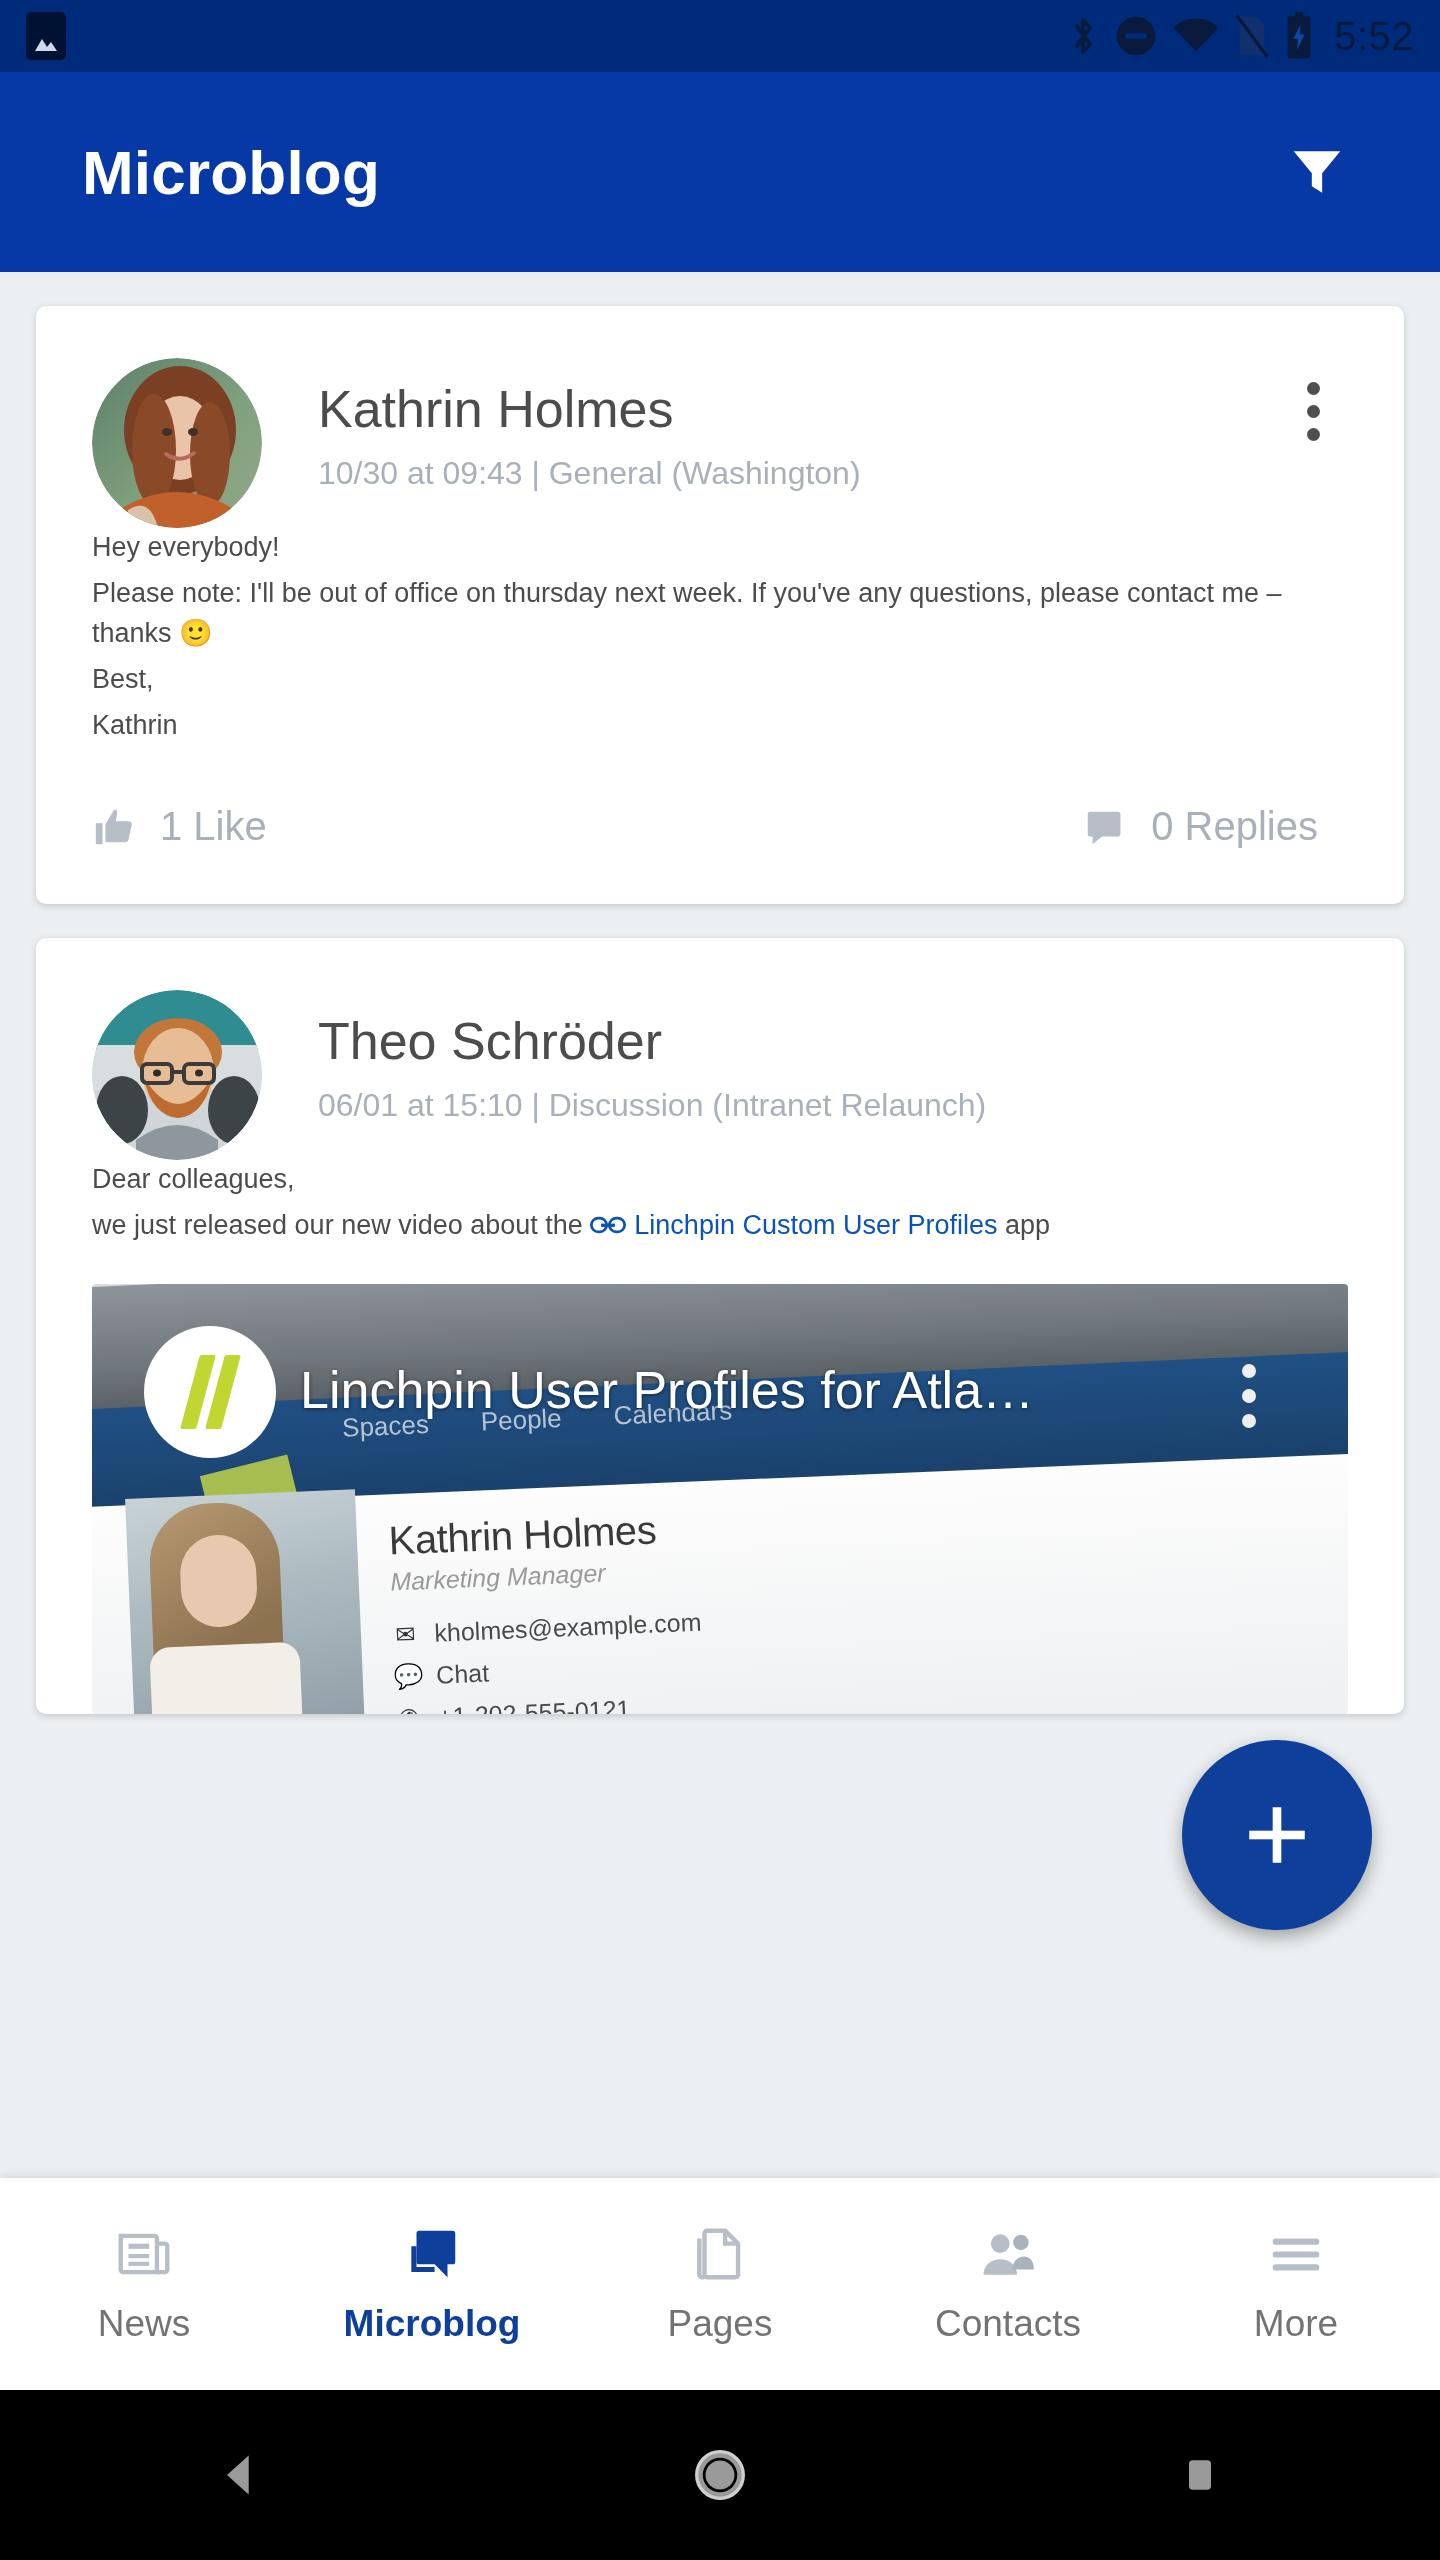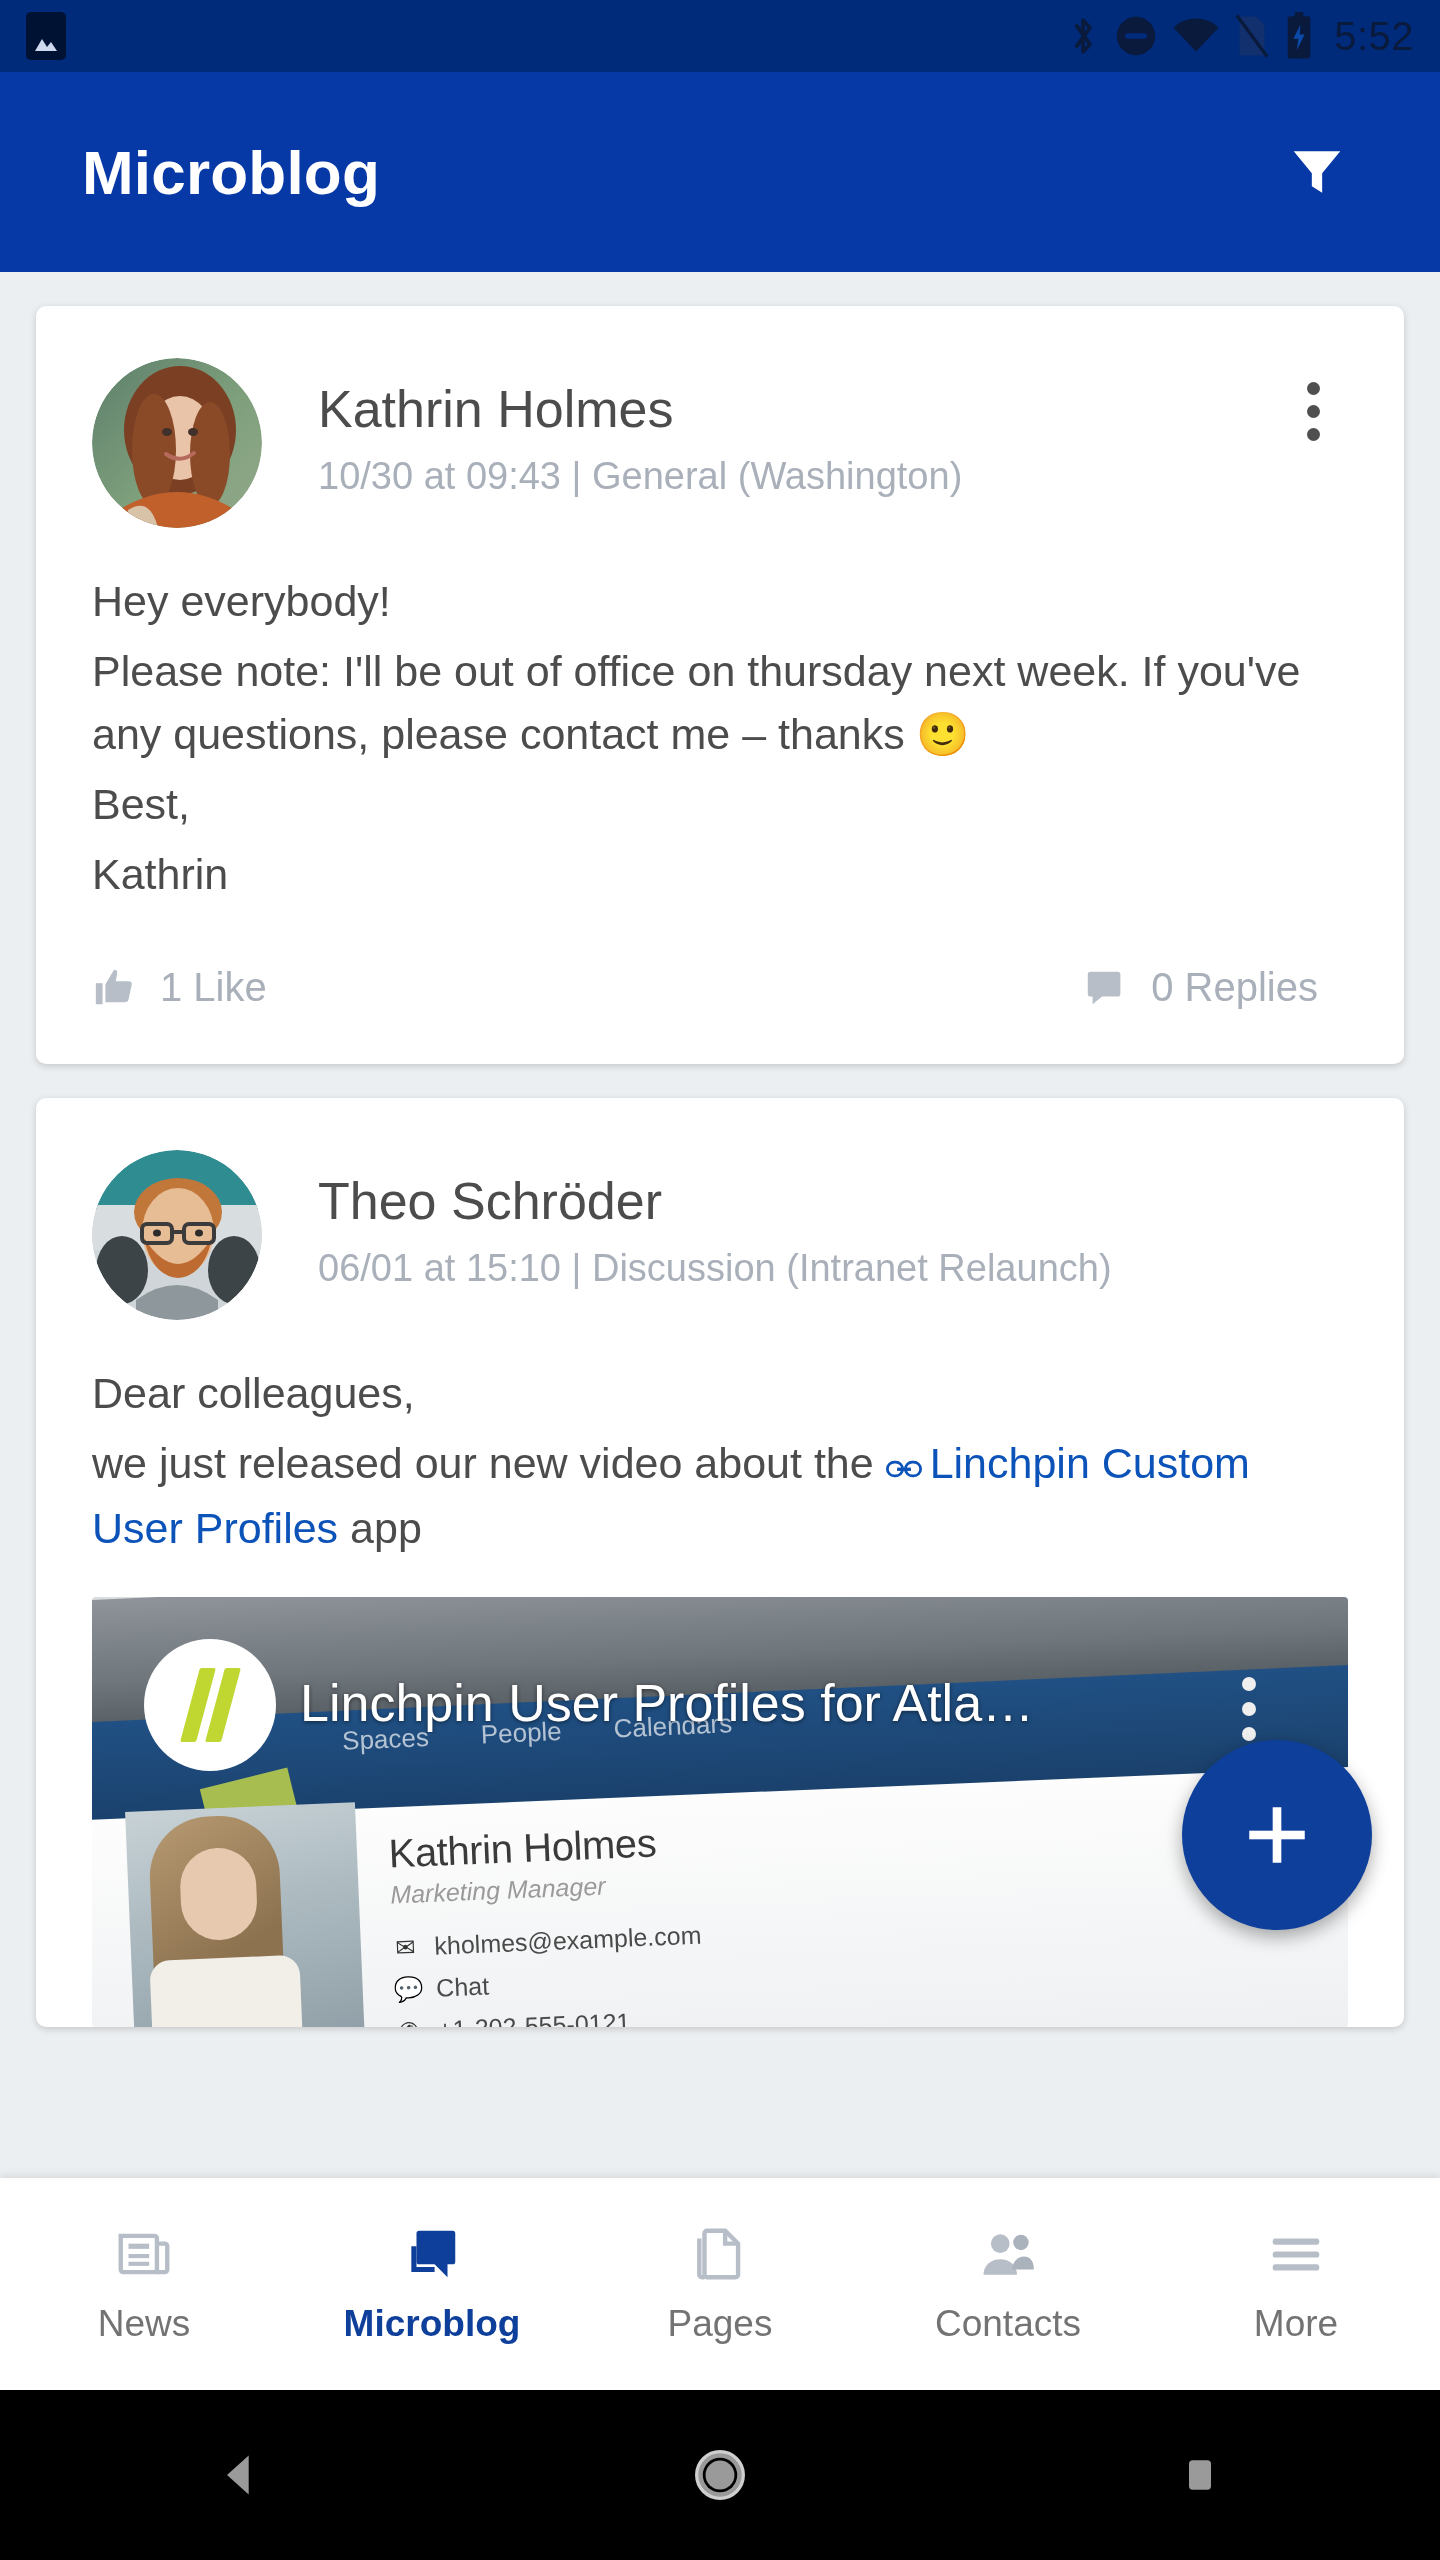--- a/index.html
+++ b/index.html
@@ -51,29 +51,29 @@
   }
   .card.second{ padding-bottom:0; }
 
   .post-head{ display:flex; align-items:flex-start; }
   .avatar{
     width:170px; height:170px; border-radius:50%;
     flex:0 0 170px; overflow:hidden; position:relative;
   }
   .post-meta{ margin-left:56px; padding-top:22px; flex:1; min-width:0; }
   .author{ font-size:52px; color:#4c4c4c; font-weight:400; line-height:1.12; }
-  .submeta{ font-size:38px; color:#a9b0ba; margin-top:16px; line-height:1.2; }
+  .submeta{ font-size:32px; color:#a9b0ba; margin-top:16px; line-height:1.2; }
   .kebab{
     flex:0 0 70px; height:70px; margin-top:18px;
     display:flex; flex-direction:column; align-items:center;
     justify-content:center; gap:10px;
   }
   .kebab i{ width:13px; height:13px; border-radius:50%; background:#4f4f4f; display:block; }
 
-  .body{ margin-top:42px; font-size:43px; color:#4c4c4c; line-height:1.48; }
+  .body{ font-size:27px; color:#4c4c4c; line-height:1.48; }
   .body p{ margin-bottom:6px; }
   .link{ color:#0b53b8; text-decoration:none; }
   .link-icon{ display:inline-block; vertical-align:-2px; margin-right:8px; }
 
   .actions{
     display:flex; align-items:center; margin-top:58px;
     padding-bottom:54px;
   }
   .action{ display:flex; align-items:center; gap:22px; font-size:40px; color:#a9b0ba;justify-content:flex-end; }
   .action.right{ margin-left:auto; margin-right:30px; }

